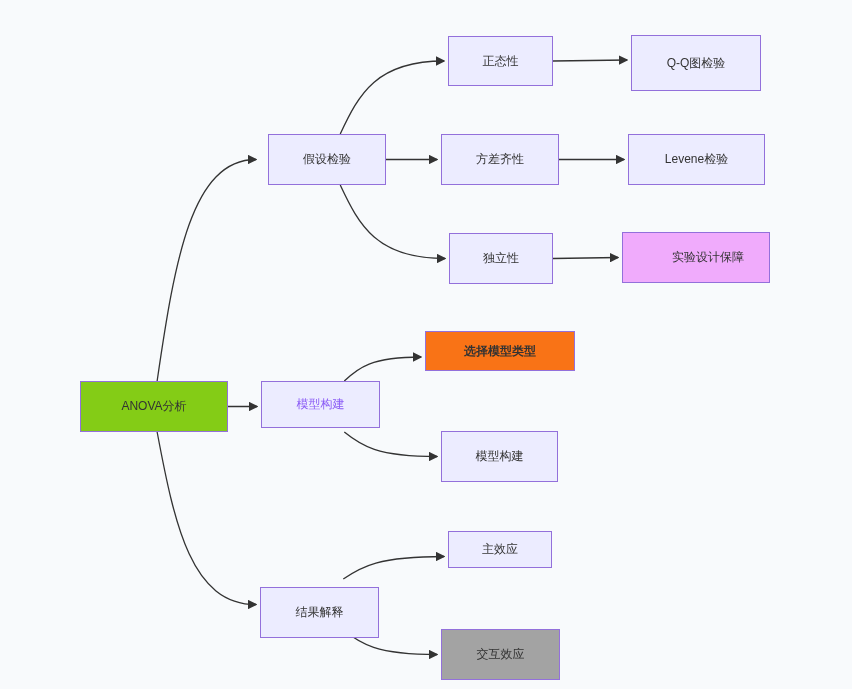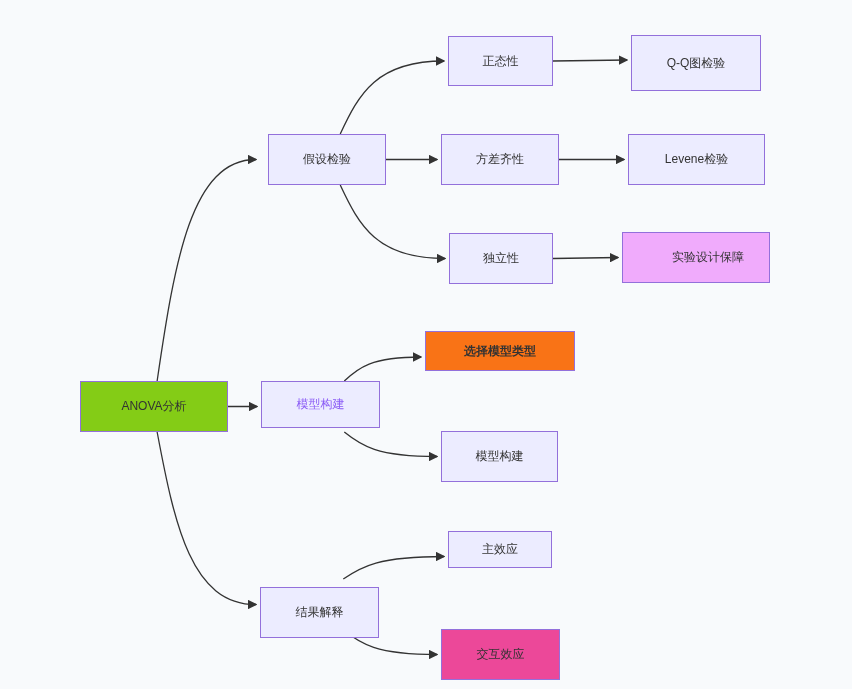--- a/index.html
+++ b/index.html
@@ -67,15 +67,15 @@
       <div class="node" style="left: 260px; top: 579px; width: 119px; height: 51px; background: rgb(236, 236, 255); border-color: rgb(147, 112, 219); color: rgb(51, 51, 51); margin-top: 8px;">结果解释</div>
       <div class="node" style="left: 448px; top: 36px; width: 105px; height: 50px; background: rgb(236, 236, 255); border-color: rgb(147, 112, 219); color: rgb(51, 51, 51);">正态性</div>
       <div class="node" style="left: 441px; top: 134px; width: 118px; height: 51px; background: rgb(236, 236, 255); border-color: rgb(147, 112, 219); color: rgb(51, 51, 51); text-align: center;">方差齐性</div>
       <div class="node" style="left: 449px; top: 233px; width: 104px; height: 51px; background: rgb(236, 236, 255); border-color: rgb(147, 112, 219); color: rgb(51, 51, 51);">独立性</div>
       <div class="node" style="left: 631px; top: 35px; width: 130px; height: 56px; background: rgb(236, 236, 255); border-color: rgb(147, 112, 219); color: rgb(51, 51, 51);">Q-Q图检验</div>
       <div class="node" style="left: 628px; top: 134px; width: 137px; height: 51px; background: rgb(236, 236, 255); border-color: rgb(147, 112, 219); color: rgb(51, 51, 51);">Levene检验</div>
       <div class="node" style="left: 622px; top: 232px; width: 148px; height: 51px; background: #f0abfc; border-color: rgb(147, 112, 219); color: rgb(51, 51, 51); padding-left: 24px;">实验设计保障</div>
       <div class="node" style="left: 425px; top: 331px; width: 150px; height: 40px; background: #f97316; border-color: rgb(147, 112, 219); color: rgb(51, 51, 51); font-weight: bold;">选择模型类型</div>
       <div class="node" style="left: 441px; top: 431px; width: 117px; height: 51px; background: rgb(236, 236, 255); border-color: rgb(147, 112, 219); color: rgb(51, 51, 51);">模型构建</div>
       <div class="node" style="left: 448px; top: 531px; width: 104px; height: 37px; background: rgb(236, 236, 255); border-color: rgb(147, 112, 219); color: rgb(51, 51, 51);">主效应</div>
-      <div class="node" style="left: 441px; top: 629px; width: 119px; height: 51px; background: #ec4899; border-color: rgb(147, 112, 219); color: rgb(51, 51, 51);">交互效应</div>
+      <div class="node" style="left: 441px; top: 629px; width: 119px; height: 51px; background: #a3a3a3; border-color: rgb(147, 112, 219); color: rgb(51, 51, 51);">交互效应</div>
     </div>
 </div>
 
 </body></html>

